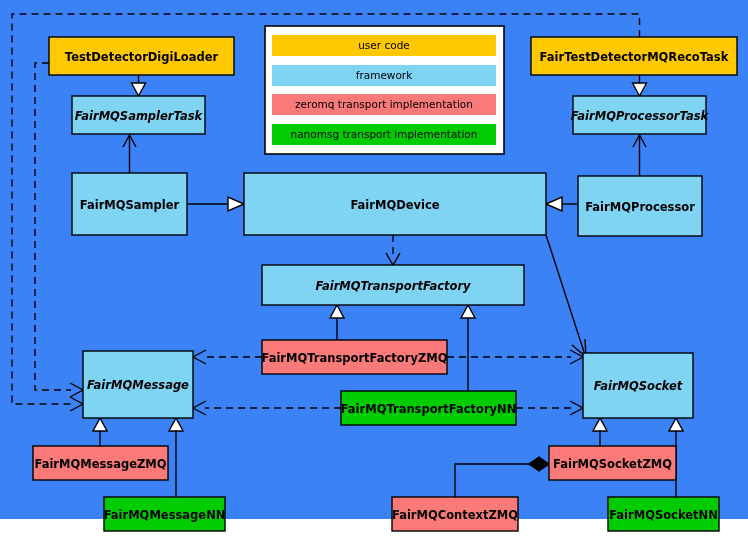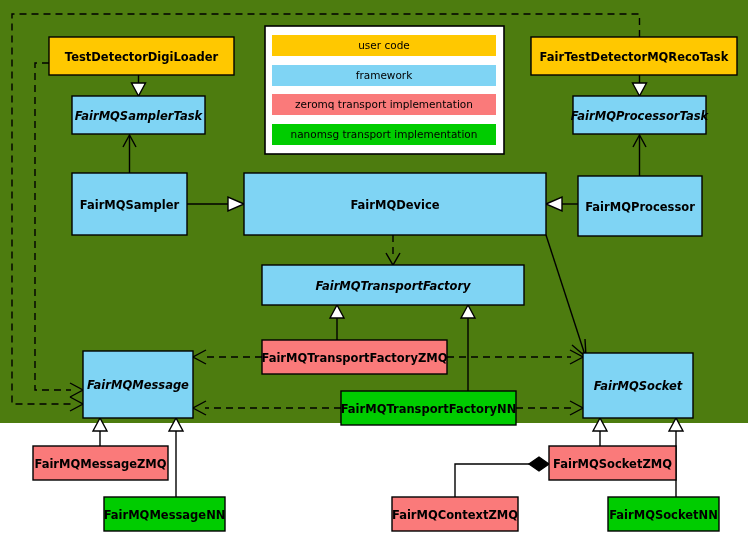--- a/index.html
+++ b/index.html
@@ -10,22 +10,22 @@
   }
   body {
     width: 748px;
     height: 549px;
     overflow: hidden;
     font-family: "DejaVu Sans", "Liberation Sans", sans-serif;
   }
   #diagram-root {
     position: relative;
     width: 748px;
-    height: 423px;
-    background: #4d7c0f;
+    height: 519px;
+    background: #3b82f6;
   }
   svg#diagram-svg {
     position: absolute;
     left: 0;
     top: 0;
     width: 748px;
     height: 549px;
     display: block;
   }
   .uml-box-rect {

